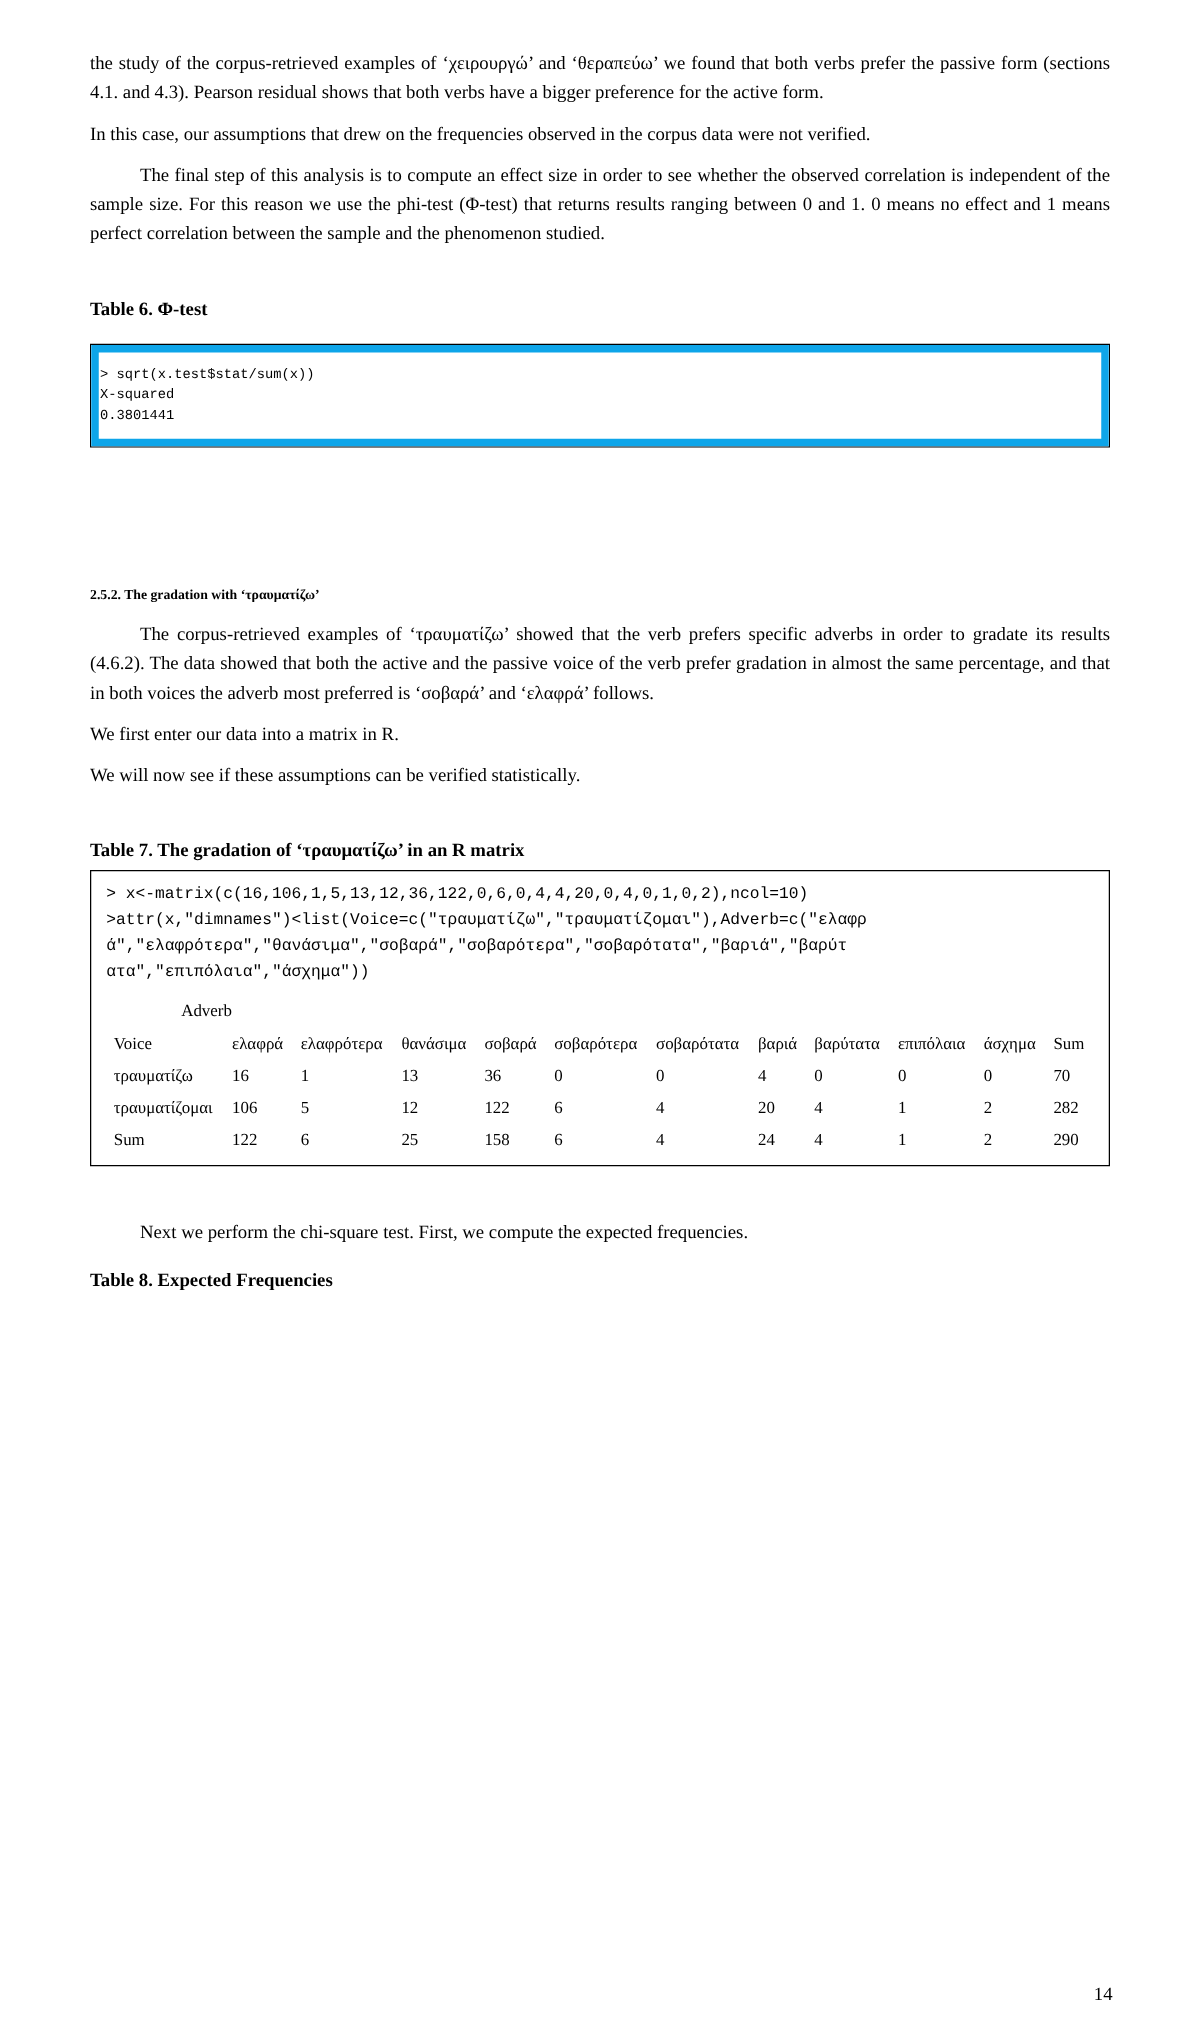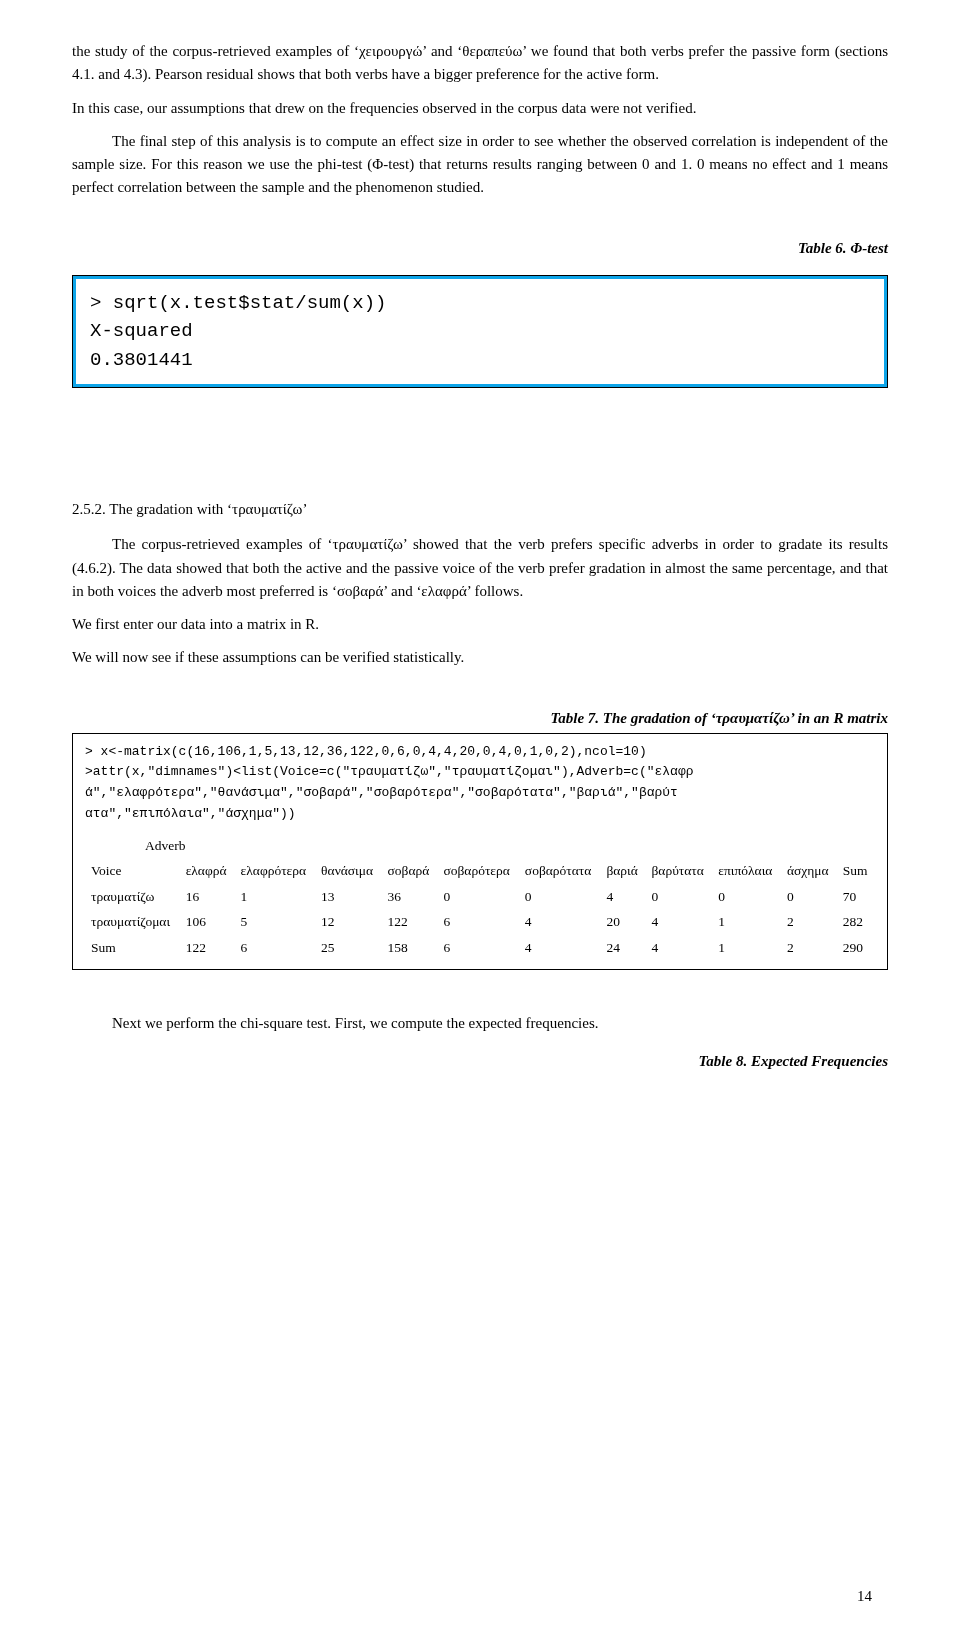--- a/index.html
+++ b/index.html
@@ -25,44 +25,43 @@
     }
     .indent {
       text-indent: 40px;
     }
     .table-container {
       border: 1px solid #000;
       margin: 18px 0 18px 0;
       width: 100%;
     }
     .table-title {
-      text-align: right;
+      text-align: left;
       font-weight: bold;
       margin: 18px 0 6px 0;
       font-size: 15px;
-      font-style: italic;
     }
     .code-block {
       font-family: "Courier New", Courier, monospace;
-      font-size: 19px;
-      padding: 10px 14px;
+      font-size: 11px;
+      padding: 10px 1px;
       background: #fff;
-      border: 3px solid #0ea5e9;
+      border: 6px solid #0ea5e9;
       white-space: pre-wrap;
       line-height: 1.5;
     }
     .section-heading {
-      font-weight: normal;
+      font-weight: bold;
       margin: 32px 0 12px 0;
-      font-size: 15px;
+      font-size: 11px;
     }
     .page-number {
       position: absolute;
       bottom: 28px;
-      right: 88px;
+      right: 70px;
       font-size: 15px;
     }
     table.data-table {
       width: 100%;
       border-collapse: collapse;
       font-size: 13.5px;
     }
     table.data-table td, table.data-table th {
       padding: 2px 6px;
       text-align: left;

